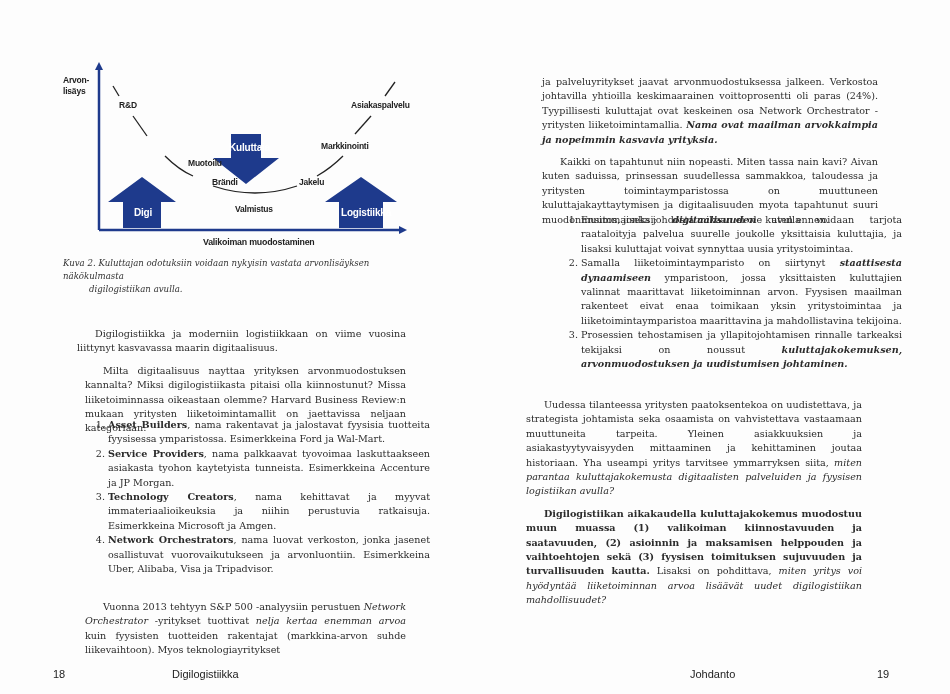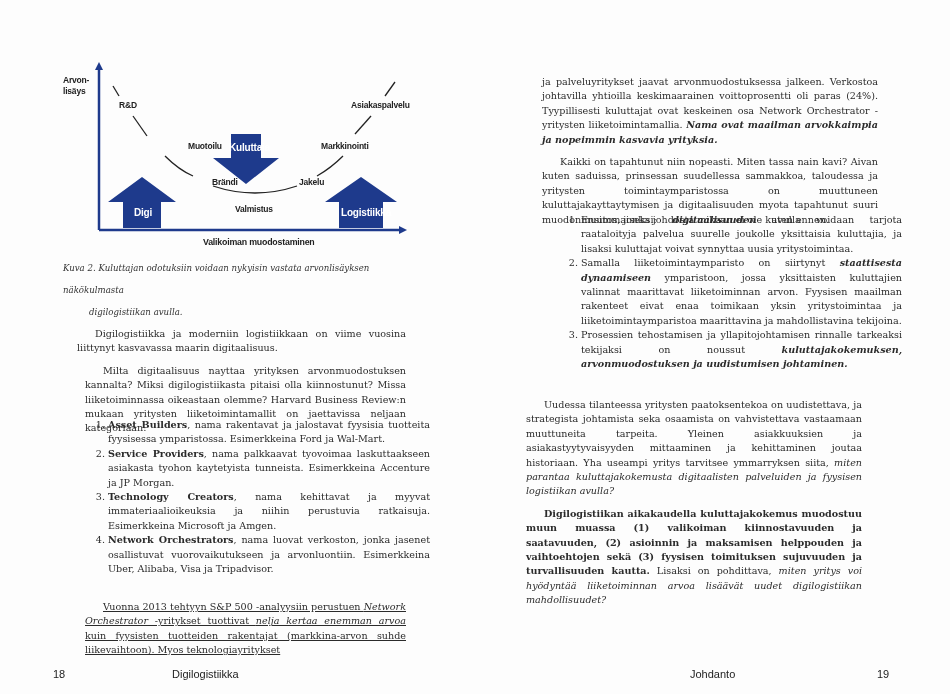--- a/index.html
+++ b/index.html
@@ -19,21 +19,21 @@
     .dlabel {
       position: absolute; font-family: "Liberation Sans", sans-serif;
       font-size: 8.5px; color: #222; white-space: nowrap; font-weight: bold;
       letter-spacing: -0.2px;
     }
     .dlabel.white { color: #fff; font-size: 10px; }
     .dlabel.axis { font-weight: bold; line-height: 11px; }
 
     .caption {
       position: absolute; left: 63px; top: 257px; width: 360px;
-      font-style: italic; font-size: 8.6px; line-height: 22px; color: #333;
+      font-style: italic; font-size: 8.6px; line-height: 13px; color: #333;
     }
     .caption .cont { padding-left: 26px; display: block; }
 
     .para {
       position: absolute; font-size: 9.6px; line-height: 14.4px;
       text-align: justify; color: #2b2b2b;
     }
     .para p { margin: 8px; text-indent: 18px; }
     .para p.noindent { text-indent: 0; }
     ol.list {
@@ -74,21 +74,21 @@
 
       <polygon points="53,140 87,115 121,140 106,140 106,166 68,166 68,140" fill="#1e3a8c"></polygon>
 
       <polygon points="270,140 306,115 342,140 328,140 328,166 284,166 284,140" fill="#1e3a8c"></polygon>
     </svg>
 
     <span class="dlabel axis" style="left:8px; top:13px;">Arvon-</span>
     <span class="dlabel axis" style="left:8px; top:24px;">lisäys</span>
 
     <span class="dlabel" style="left:64px; top:38px;">R&amp;D</span>
-    <span class="dlabel" style="left:85px; top:79px;padding-left:48px;">Muotoilu</span>
+    <span class="dlabel" style="left:85px; top:96px;padding-left:48px;">Muotoilu</span>
     <span class="dlabel" style="left:133px; top:115px;padding-left:24px;">Brändi</span>
     <span class="dlabel" style="left:180px; top:142px;">Valmistus</span>
     <span class="dlabel" style="left:244px; top:115px;text-align:center;">Jakelu</span>
     <span class="dlabel" style="left:266px; top:79px;">Markkinointi</span>
     <span class="dlabel" style="left:296px; top:38px;">Asiakaspalvelu</span>
 
     <span class="dlabel white" style="left:174px; top:80px;">Kuluttaja</span>
     <span class="dlabel white" style="left:79px; top:145px;">Digi</span>
     <span class="dlabel white" style="left:286px; top:145px;">Logistiikka</span>
 
@@ -105,21 +105,21 @@
     <p>Milta digitaalisuus nayttaa yrityksen arvonmuodostuksen kannalta? Miksi digilogistiikasta pitaisi olla kiinnostunut? Missa liiketoiminnassa oikeastaan olemme? Harvard Business Review:n mukaan yritysten liiketoimintamallit on jaettavissa neljaan kategoriaan:</p>
   </div>
 
   <ol class="list" style="left:92px; top:418px; width:322px;">
     <li><b>Asset Builders</b><span>, nama rakentavat ja jalostavat fyysisia tuotteita fyysisessa ymparistossa. Esimerkkeina Ford ja Wal-Mart.</span></li>
     <li><b>Service Providers</b><span>, nama palkkaavat tyovoimaa laskuttaakseen asiakasta tyohon kaytetyista tunneista. Esimerkkeina Accenture ja JP Morgan.</span></li>
     <li><b>Technology Creators</b><span>, nama kehittavat ja myyvat immateriaalioikeuksia ja niihin perustuvia ratkaisuja. Esimerkkeina Microsoft ja Amgen.</span></li>
     <li><b>Network Orchestrators</b><span>, nama luovat verkoston, jonka jasenet osallistuvat vuorovaikutukseen ja arvonluontiin. Esimerkkeina Uber, Alibaba, Visa ja Tripadvisor.</span></li>
   </ol>
 
-  <div class="para" style="left:77px; top:592px; width:337px;text-decoration:underline;">
+  <div class="para" style="left:77px; top:592px; width:337px;">
     <p><span>Vuonna 2013 tehtyyn S&amp;P 500 -analyysiin perustuen </span><i>Network Orchestrator</i><span> -yritykset tuottivat </span><i>nelja kertaa enemman arvoa</i><span> kuin fyysisten tuotteiden rakentajat (markkina-arvon suhde liikevaihtoon). Myos teknologiayritykset</span></p>
   </div>
 
   <span class="footer" style="left:53px;">18</span>
   <span class="footer" style="left:172px;">Digilogistiikka</span>
 </div>
 
 <div class="page page-right">
 
   <div class="para" style="left:59px; top:67px; width:352px;">

